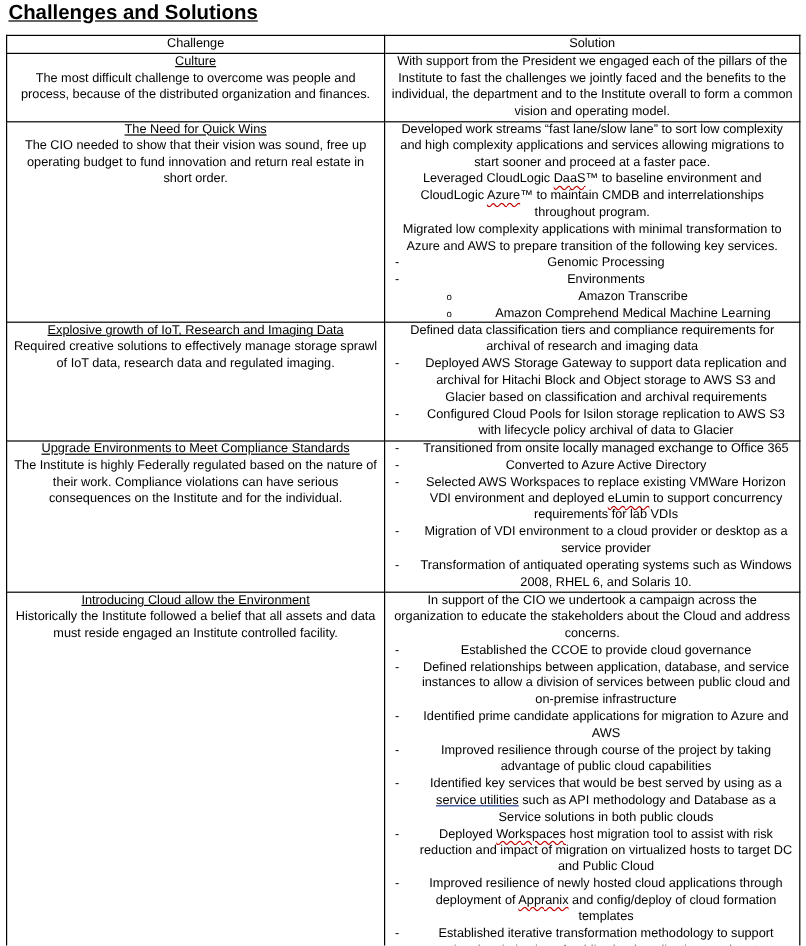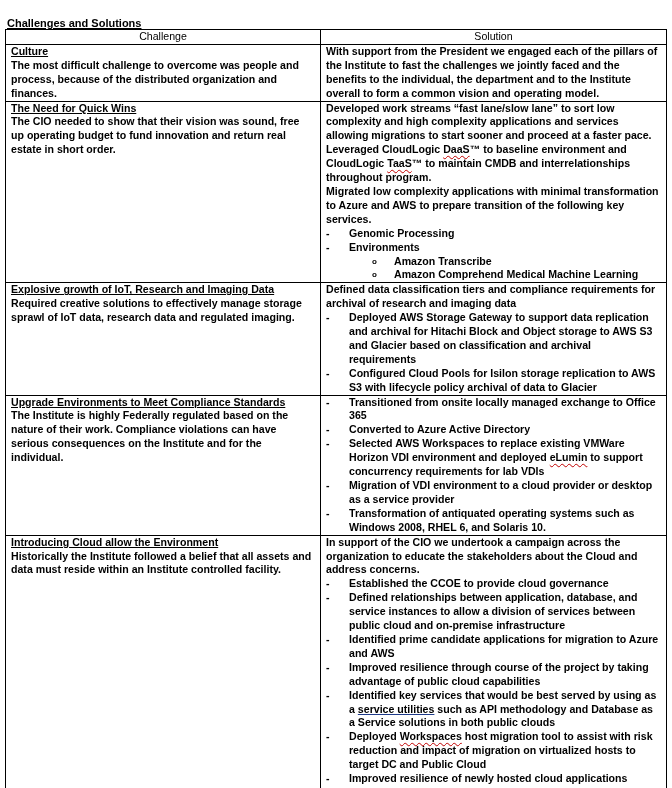--- a/index.html
+++ b/index.html
@@ -3,39 +3,38 @@
 <meta charset="utf-8">
 <style>
   html, body { margin: 0; padding: 0; background: #ffffff; }
   body {
     width: 672px; height: 788px; overflow: hidden;
     font-family: "Liberation Sans", sans-serif;
     font-size: 10.6px; color: #000;
     position: relative;
   }
   .page-title {
-    position: absolute; left: 7px; top: 16px;
+    position: absolute; left: 7px; top: 4px;
     font-weight: bold; text-decoration: underline;
-    font-size: 11px; line-height: 14px;
+    font-size: 17px; line-height: 14px;
   }
   table.cs {
     position: absolute; left: 5px; top: 29px;
     width: 661px;
     border-collapse: collapse;
     table-layout: fixed;
   }
   table.cs col.c1 { width: 315px; }
   table.cs col.c2 { width: 346px; }
   table.cs th, table.cs td {
     border: 1px solid #000;
     vertical-align: top;
     padding: 0 5px 0 5px;
     line-height: 13.9px;
-    text-align: left;
-    font-weight: bold;
+    text-align: center;
   }
   table.cs th {
     font-weight: normal; text-align: center;
     padding-top: 0px; padding-bottom: 0px;
   }
   .ch-title { text-decoration: underline; display: block; }
   .para { display: block; }
   ul.dash { list-style: none; margin: 0; padding: 0; }
   ul.dash > li { position: relative; padding-left: 23px; }
   ul.dash > li > .bullet { position: absolute; left: 0; top: 0; width: 10px; }
@@ -78,21 +77,21 @@
       </td>
     </tr>
 
     <tr class="r2">
       <td>
         <span class="ch-title">The Need for Quick Wins</span>
         <span class="para">The CIO needed to show that their vision was sound, free up operating budget to fund innovation and return real estate in short order.</span>
       </td>
       <td>
         <span class="para">Developed work streams “fast lane/slow lane” to sort low complexity and high complexity applications and services allowing migrations to start sooner and proceed at a faster pace.</span>
-        <span class="para"><span>Leveraged CloudLogic </span><span class="squig">DaaS</span><span>™ to baseline environment and CloudLogic </span><span class="squig">TaaS</span><span>™ to maintain CMDB and interrelationships throughout program.</span></span>
+        <span class="para"><span>Leveraged CloudLogic </span><span class="squig">DaaS</span><span>™ to baseline environment and CloudLogic </span><span class="squig">Azure</span><span>™ to maintain CMDB and interrelationships throughout program.</span></span>
         <span class="para">Migrated low complexity applications with minimal transformation to Azure and AWS to prepare transition of the following key services.</span>
         <ul class="dash">
           <li><span class="bullet">-</span><span>Genomic Processing</span></li>
           <li><span class="bullet">-</span><span>Environments</span></li>
         </ul>
         <ul class="circ">
           <li><span class="bullet">o</span><span>Amazon Transcribe</span></li>
           <li><span class="bullet">o</span><span>Amazon Comprehend Medical Machine Learning</span></li>
         </ul>
       </td>
@@ -124,21 +123,21 @@
           <li><span class="bullet">-</span><span><span>Selected AWS Workspaces to replace existing VMWare Horizon VDI environment and deployed </span><span class="squig">eLumin</span><span> to support concurrency requirements for lab VDIs</span></span></li>
           <li><span class="bullet">-</span><span>Migration of VDI environment to a cloud provider or desktop as a service provider</span></li>
           <li><span class="bullet">-</span><span>Transformation of antiquated operating systems such as Windows 2008, RHEL 6, and Solaris 10.</span></li>
         </ul>
       </td>
     </tr>
 
     <tr class="r5">
       <td>
         <span class="ch-title">Introducing Cloud allow the Environment</span>
-        <span class="para">Historically the Institute followed a belief that all assets and data must reside within an Institute controlled facility.</span>
+        <span class="para">Historically the Institute followed a belief that all assets and data must reside engaged an Institute controlled facility.</span>
       </td>
       <td>
         <span class="para">In support of the CIO we undertook a campaign across the organization to educate the stakeholders about the Cloud and address concerns.</span>
         <ul class="dash">
           <li><span class="bullet">-</span><span>Established the CCOE to provide cloud governance</span></li>
           <li><span class="bullet">-</span><span>Defined relationships between application, database, and service instances to allow a division of services between public cloud and on-premise infrastructure</span></li>
           <li><span class="bullet">-</span><span>Identified prime candidate applications for migration to Azure and AWS</span></li>
           <li><span class="bullet">-</span><span>Improved resilience through course of the project by taking advantage of public cloud capabilities</span></li>
           <li><span class="bullet">-</span><span><span>Identified key services that would be best served by using as a </span><span class="u-link">service utilities</span><span> such as API methodology and Database as a Service solutions in both public clouds</span></span></li>
           <li><span class="bullet">-</span><span><span>Deployed </span><span class="squig">Workspaces</span><span> host migration tool to assist with risk reduction and impact of migration on virtualized hosts to target DC and Public Cloud</span></span></li>

